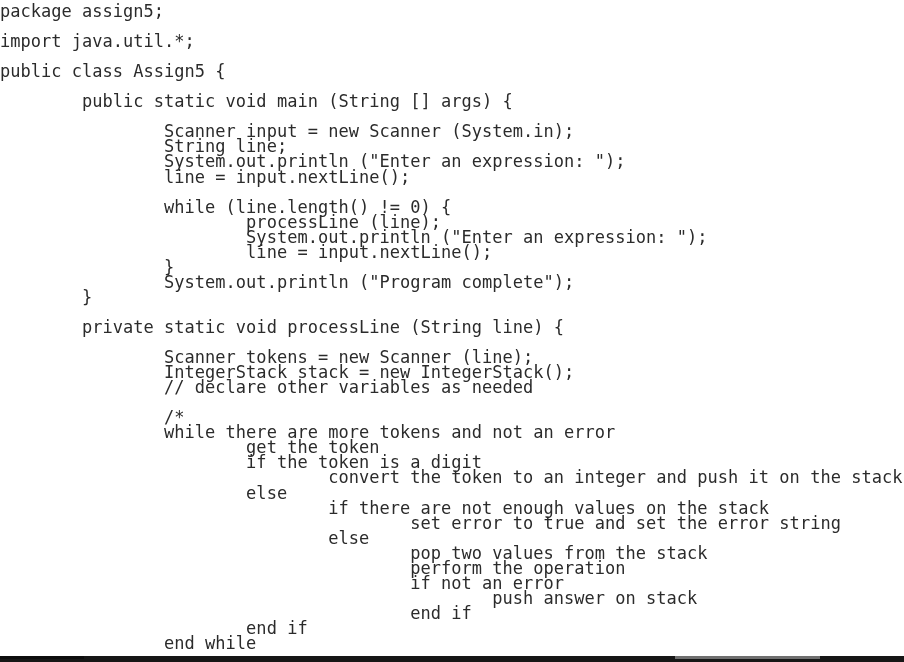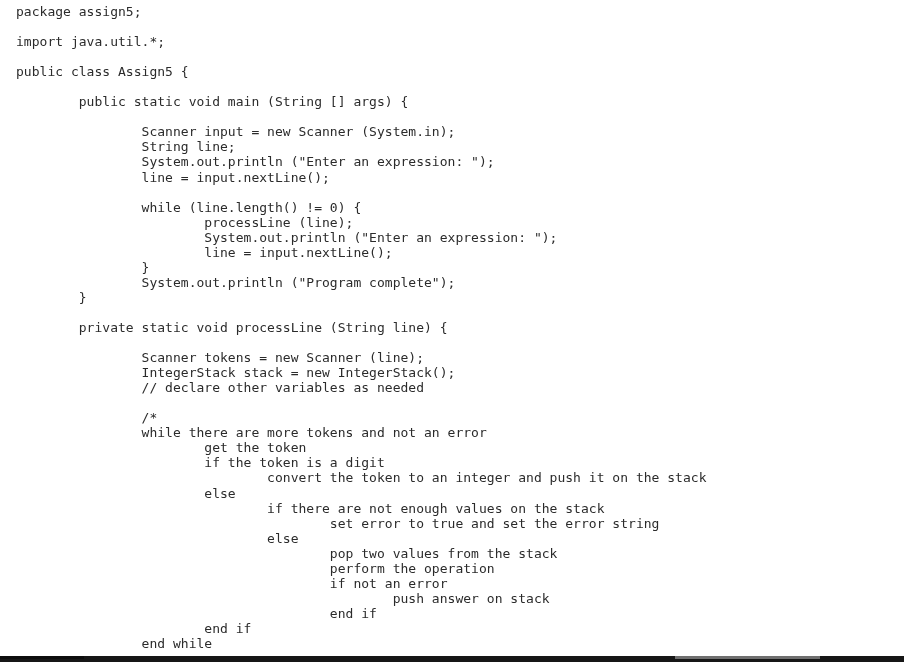--- a/index.html
+++ b/index.html
@@ -10,26 +10,26 @@
   #page {
     position: relative;
     width: 904px;
     height: 662px;
     background: #ffffff;
     overflow: hidden;
     font-family: "DejaVu Sans Mono", "Liberation Mono", monospace;
   }
   #code-listing {
     position: absolute;
-    left: 16px;
+    left: 0;
     top: 0px;
     margin: 0;
     padding: 0;
     font-family: "DejaVu Sans Mono", "Liberation Mono", monospace;
-    font-size: 13px;
+    font-size: 17px;
     line-height: 15.05px;
     color: #2b2b2b;
     white-space: pre;
     letter-spacing: 0.02px;
     -webkit-font-smoothing: none;
   }
   #code-listing .ln {
     display: block;
     height: 15.05px;
     white-space: pre;

